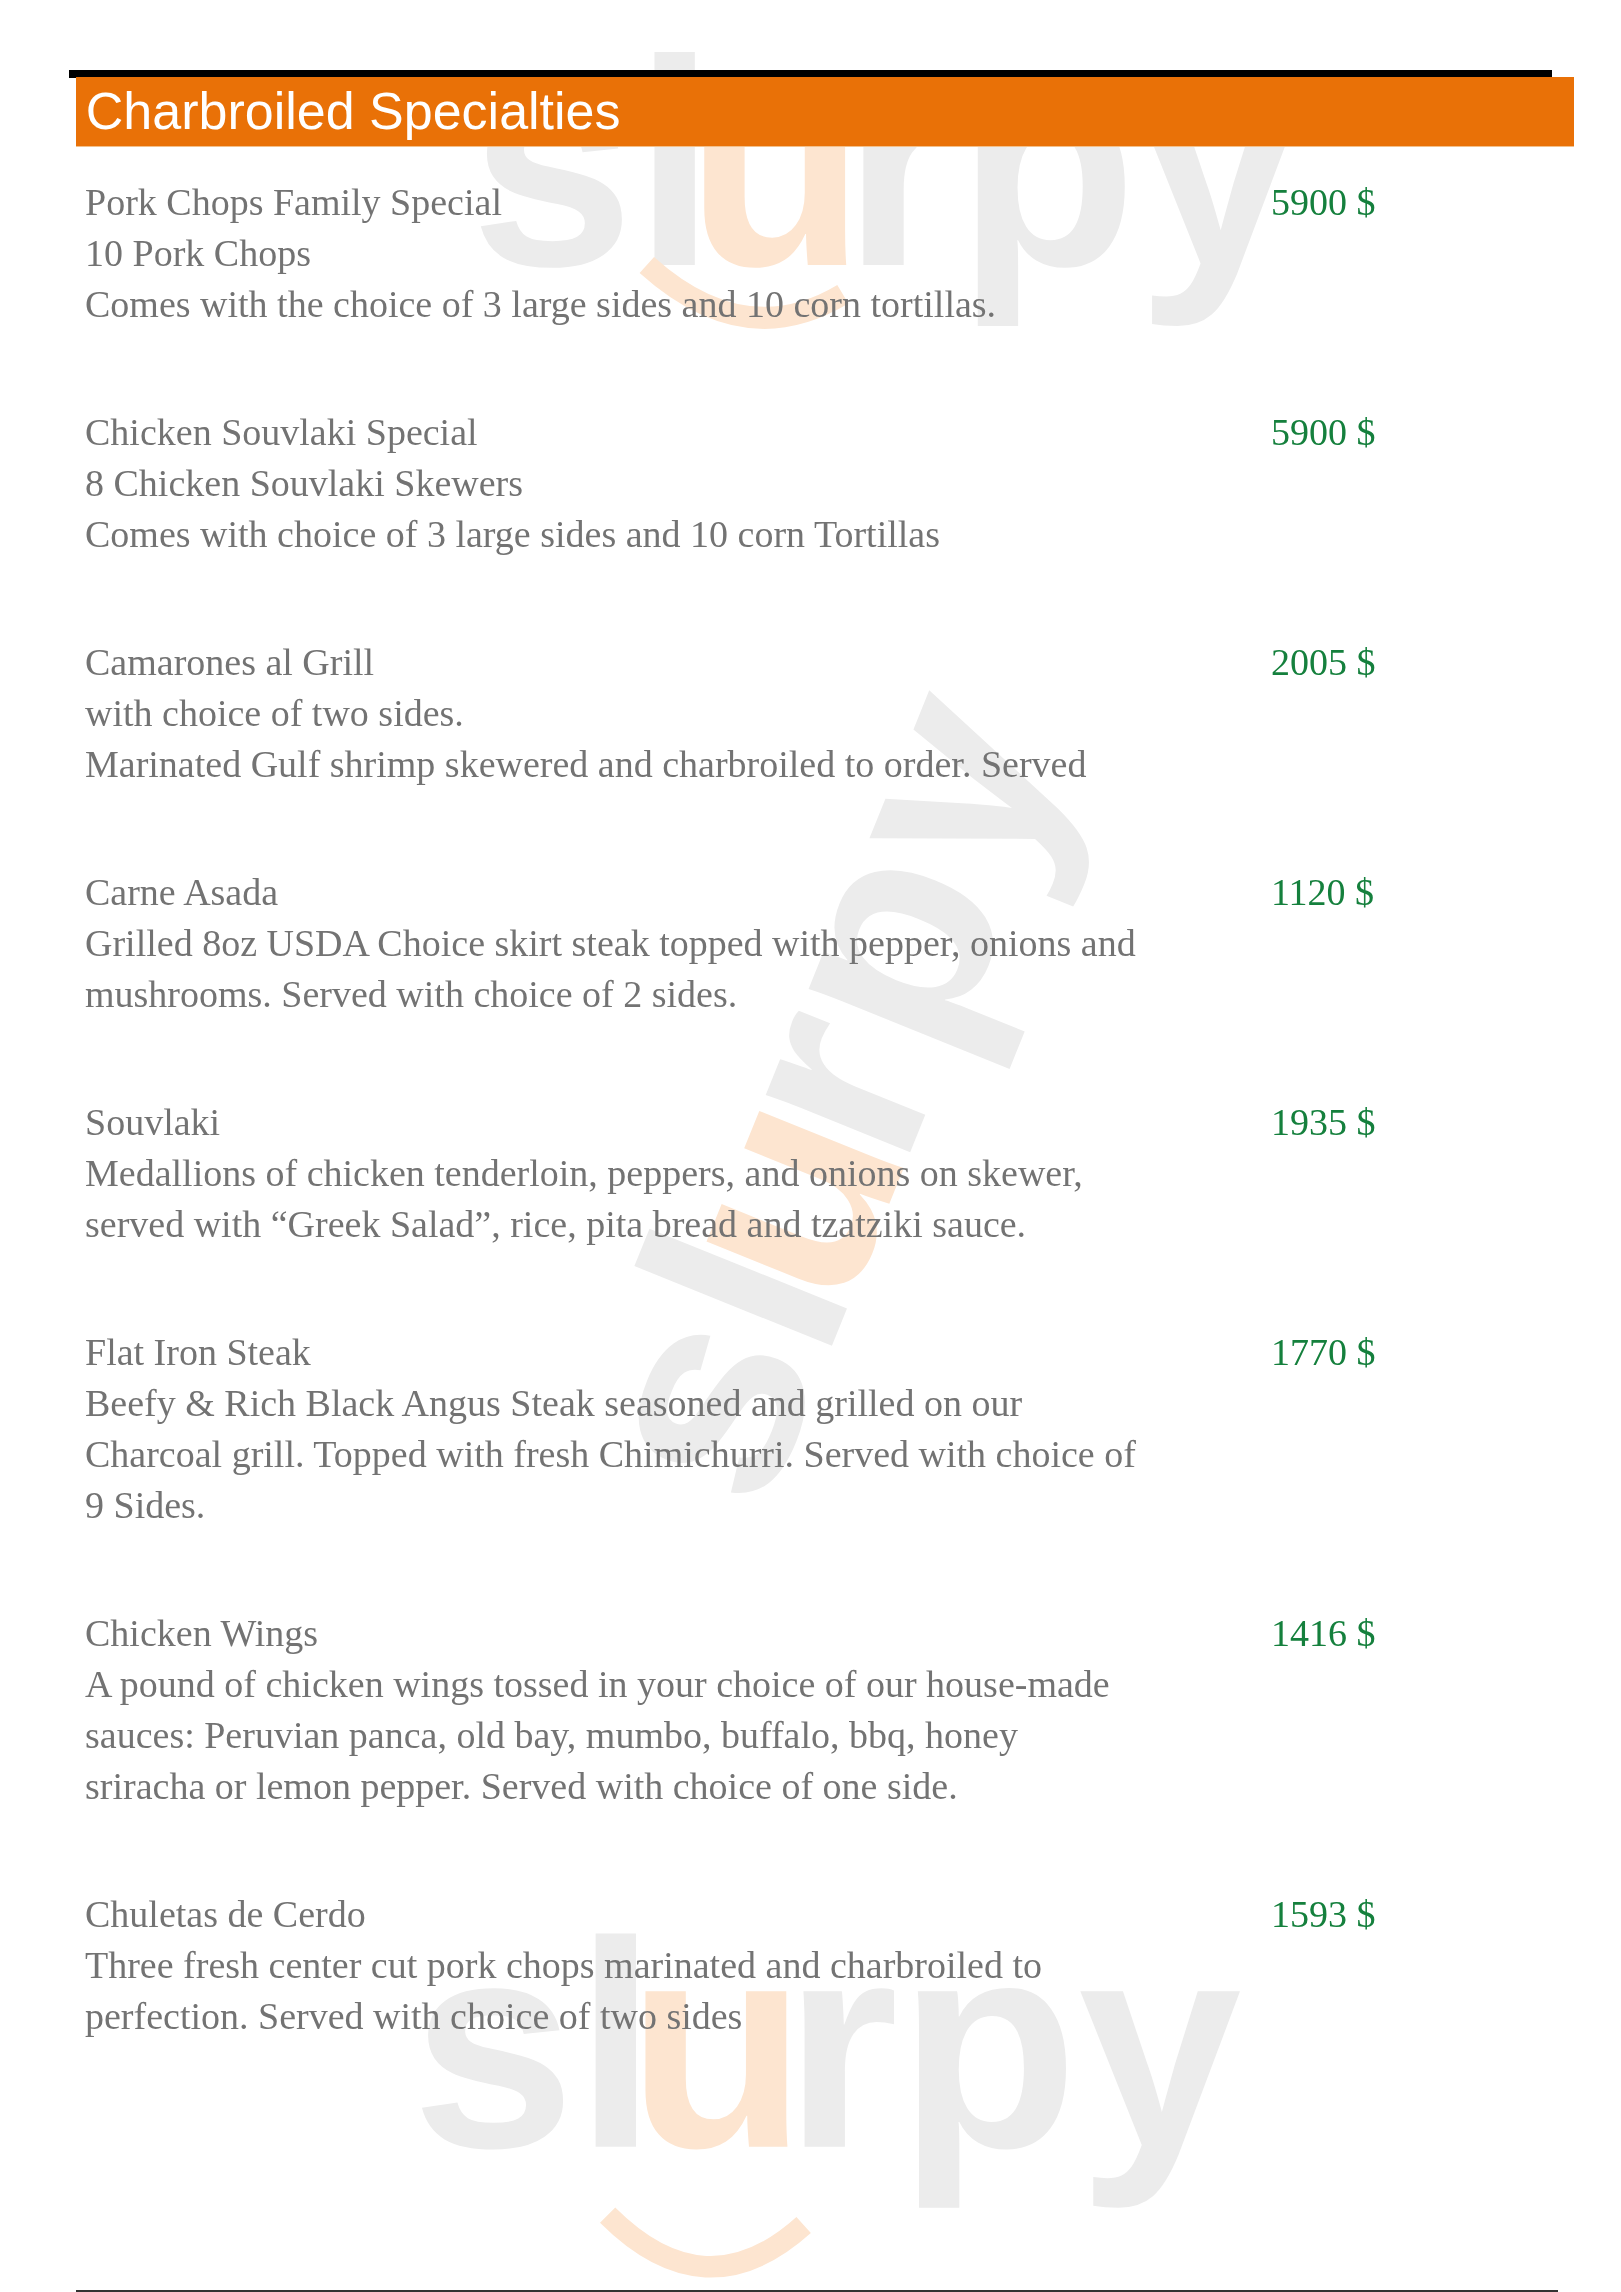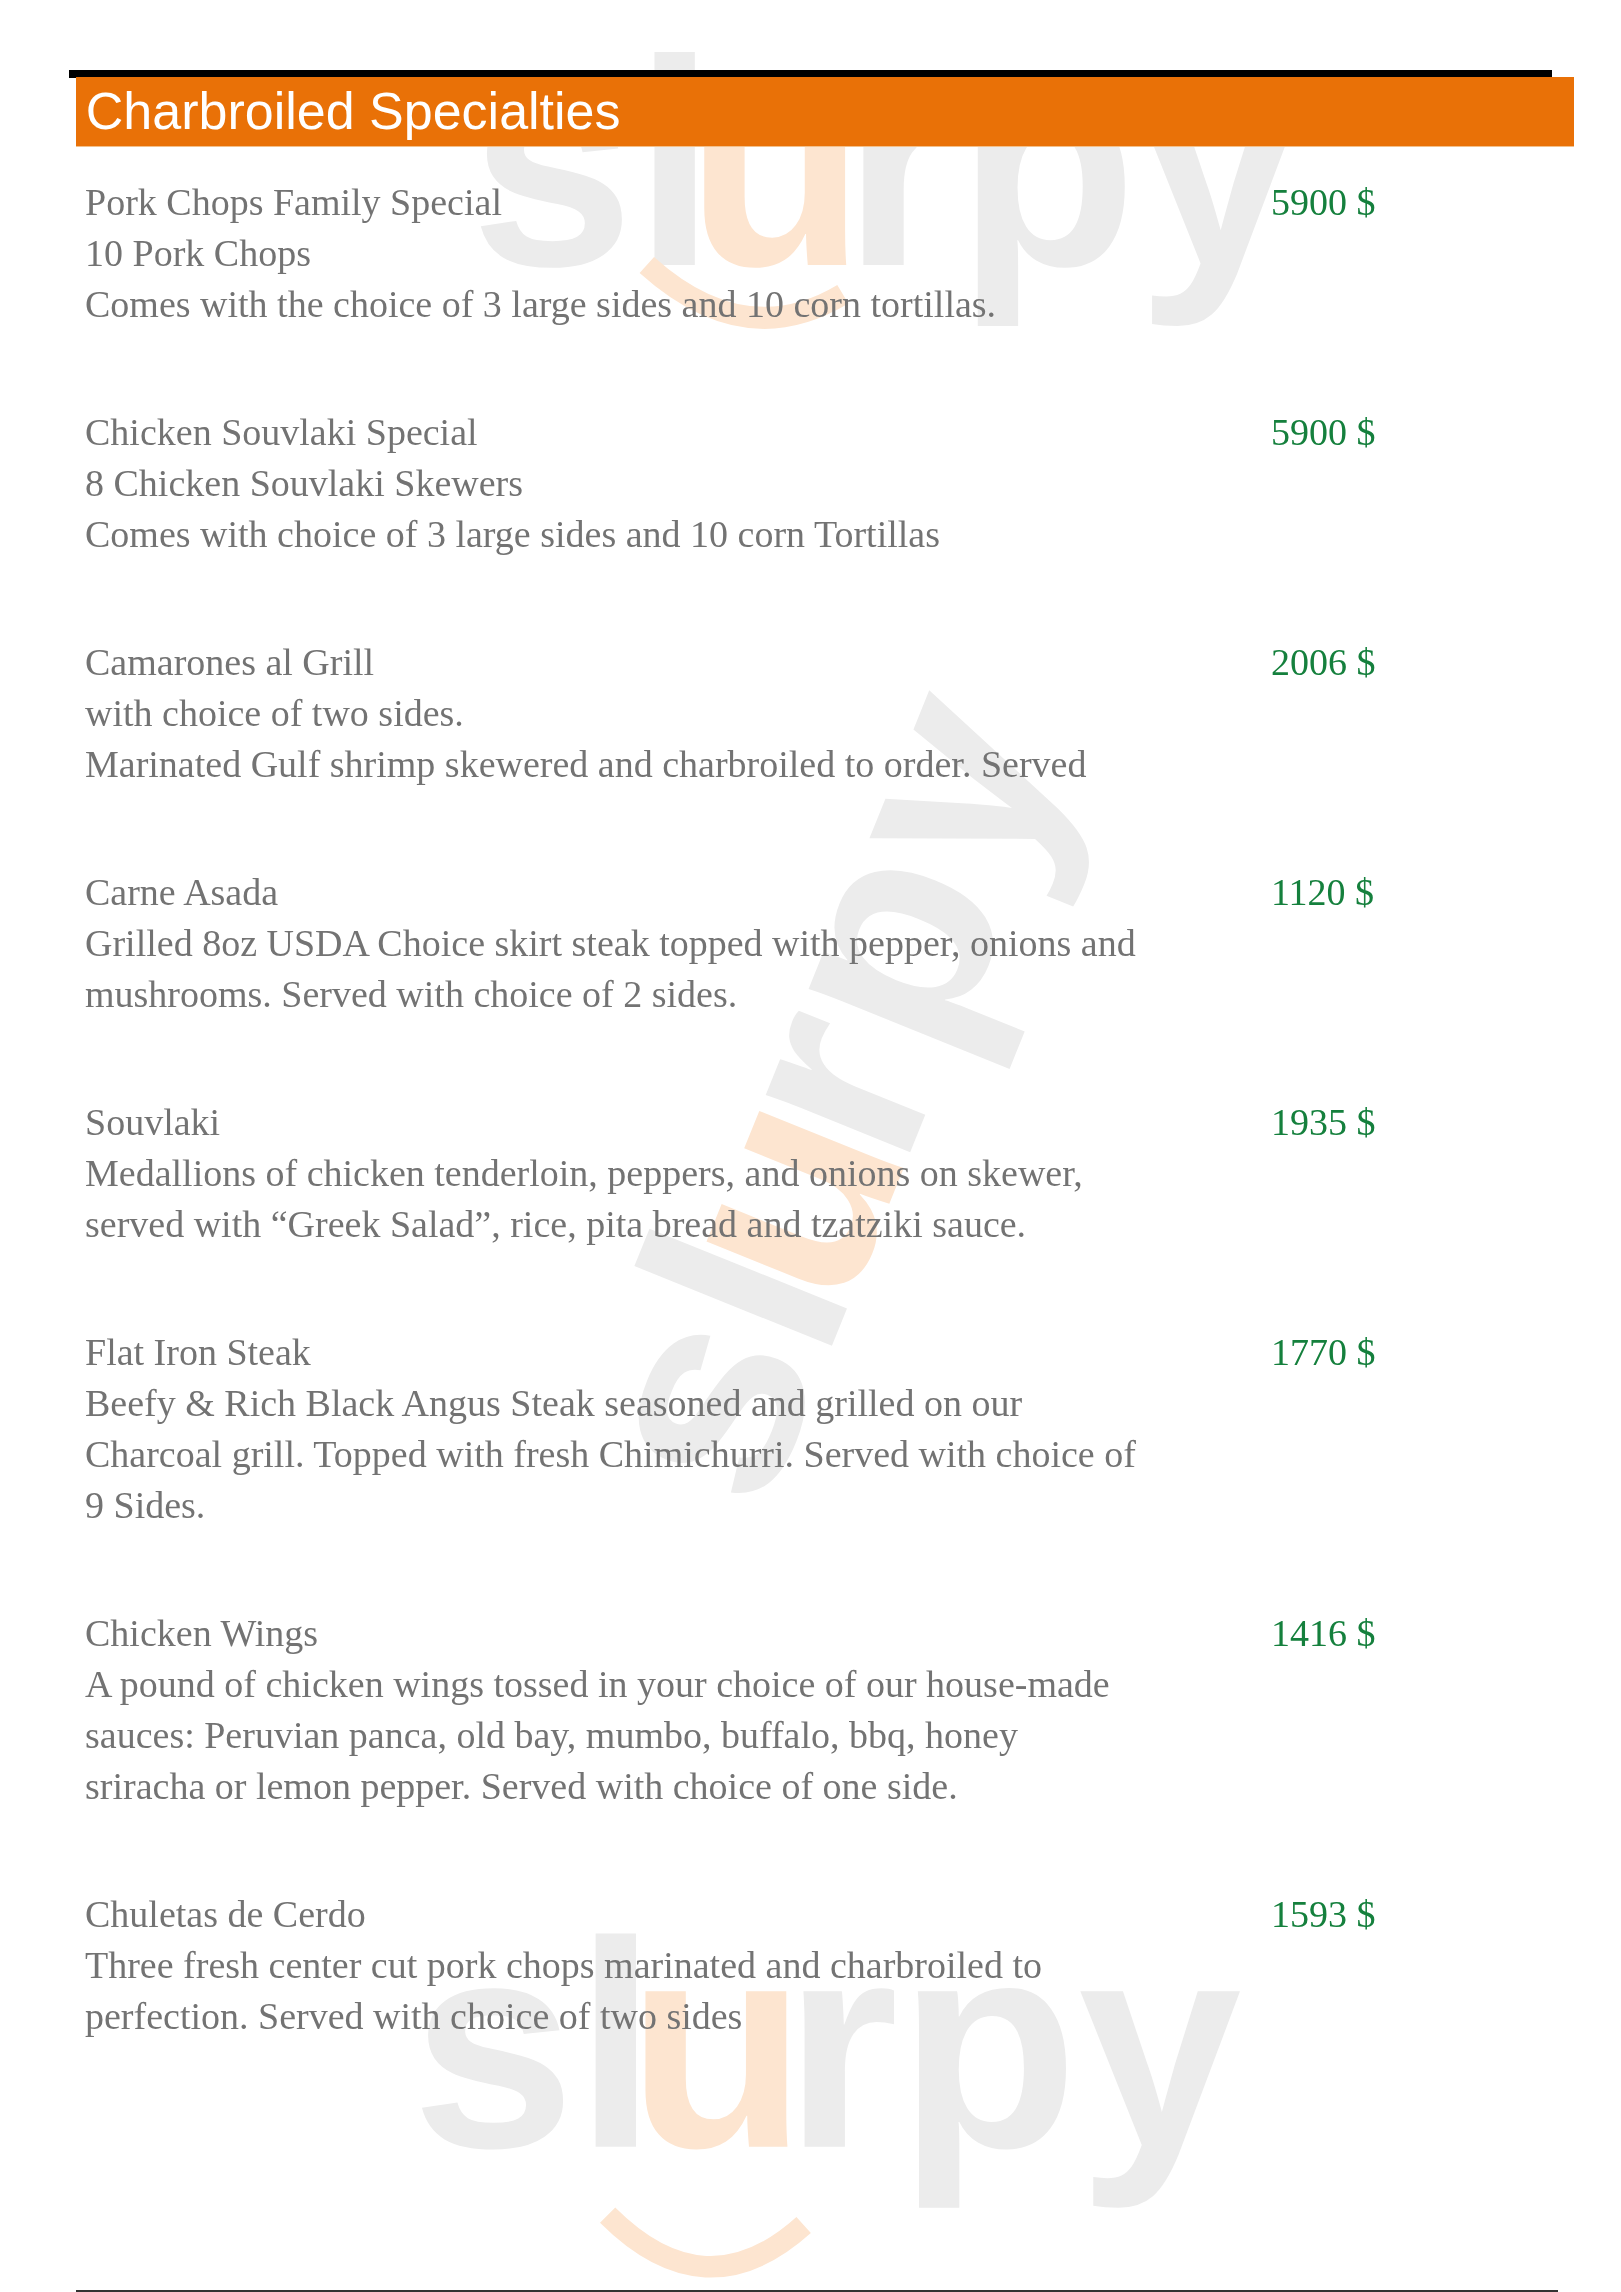--- a/index.html
+++ b/index.html
@@ -52,21 +52,21 @@
     <div class="item-line">Comes with the choice of 3 large sides and 10 corn tortillas.</div>
   </div>
   <div class="menu-item">
     <div class="item-name">Chicken Souvlaki Special</div>
     <div class="item-price">5900 $</div>
     <div class="item-line">8 Chicken Souvlaki Skewers</div>
     <div class="item-line">Comes with choice of 3 large sides and 10 corn Tortillas</div>
   </div>
   <div class="menu-item">
     <div class="item-name">Camarones al Grill</div>
-    <div class="item-price">2006 $</div>
+    <div class="item-price">2005 $</div>
     <div class="item-line">with choice of two sides.</div>
     <div class="item-line">Marinated Gulf shrimp skewered and charbroiled to order. Served</div>
   </div>
   <div class="menu-item">
     <div class="item-name">Carne Asada</div>
     <div class="item-price">1120 $</div>
     <div class="item-line">Grilled 8oz USDA Choice skirt steak topped with pepper, onions and</div>
     <div class="item-line">mushrooms. Served with choice of 2 sides.</div>
   </div>
   <div class="menu-item">

